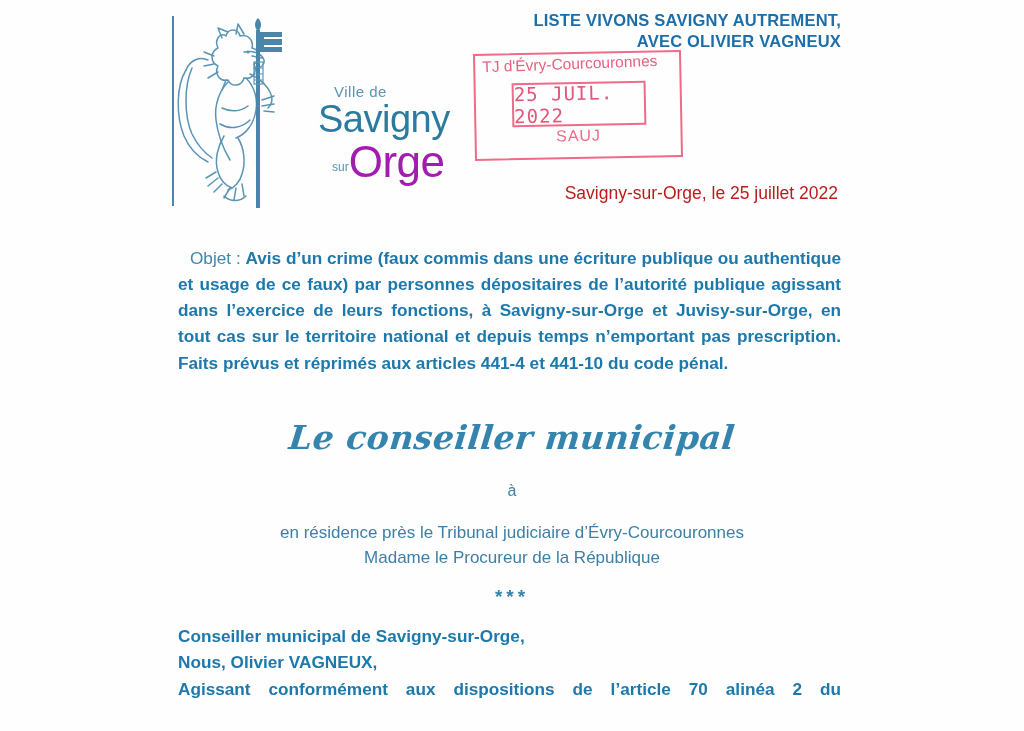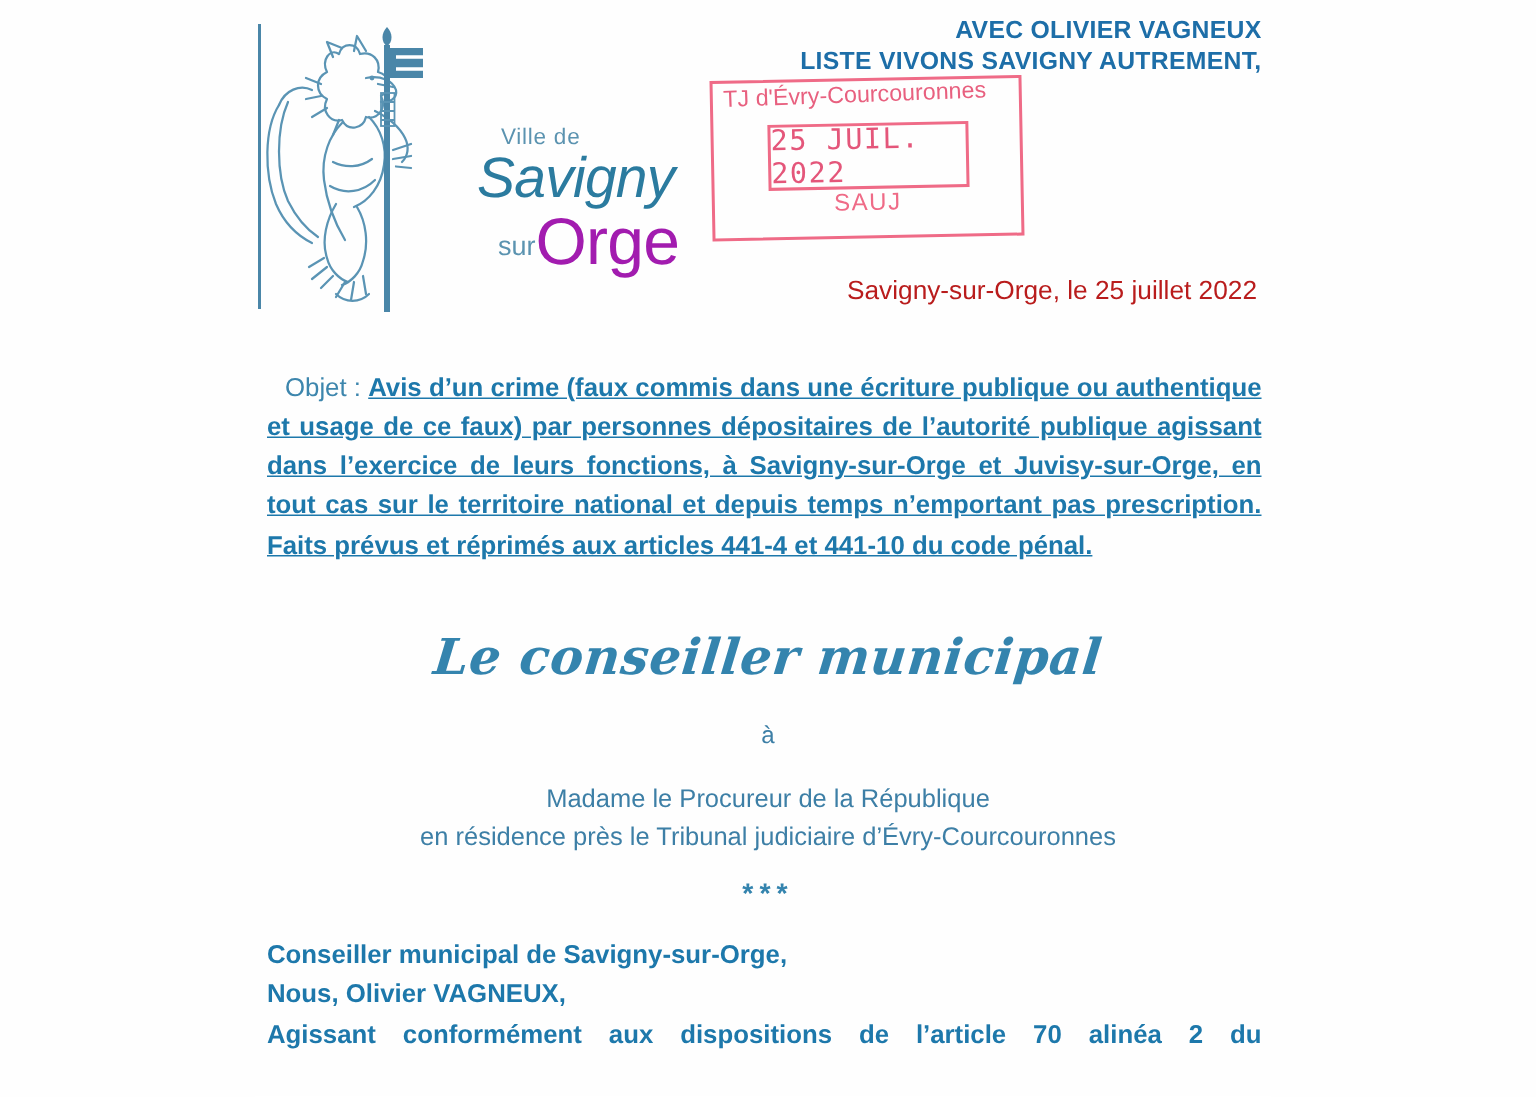--- a/index.html
+++ b/index.html
@@ -59,29 +59,28 @@
     margin-left: 16px;
     font-weight: 400;
   }
   .wm-savigny {
     font-size: 38px;
     font-weight: 400;
     letter-spacing: -0.5px;
     color: #2b7b9f;
     margin-top: 1px;
     font-stretch: condensed;
-    font-style: italic;
   }
   .wm-sur-orge {
     margin-top: 2px;
     margin-left: 14px;
     white-space: nowrap;
   }
   .wm-sur {
-    font-size: 18px;
+    font-size: 12px;
     color: #5b93b0;
     vertical-align: 6px;
   }
   .wm-orge {
     font-size: 44px;
     color: #a21caf;
     letter-spacing: -0.5px;
   }
 
   
@@ -175,21 +174,20 @@
     line-height: 1.52;
     color: #1d78ab;
   }
   .objet .lead {
     font-weight: 400;
     color: #3d86ad;
     margin-left: 12px;
   }
   .objet .body {
     font-weight: bold;
-    text-decoration: underline;
   }
 
   
   .script-line {
     position: absolute;
     left: 0;
     right: 0;
     top: 418px;
     text-align: center;
     font-family: "DejaVu Serif", serif;
@@ -315,22 +313,22 @@
     <div class="wordmark">
       <div class="wm-ville">Ville de</div>
       <div class="wm-savigny">Savigny</div>
       <div class="wm-sur-orge">
         <span class="wm-sur">sur</span><span class="wm-orge">Orge</span>
       </div>
     </div>
   </div>
 
   <div class="party-header">
+    <div>LISTE VIVONS SAVIGNY AUTREMENT,</div>
     <div>AVEC OLIVIER VAGNEUX</div>
-    <div>LISTE VIVONS SAVIGNY AUTREMENT,</div>
   </div>
 
   <div class="stamp">
     <div class="stamp-outer"></div>
     <div class="stamp-title">TJ d'Évry-Courcouronnes</div>
     <div class="stamp-inner">
       <div class="stamp-date">25 JUIL. 2022</div>
     </div>
     <div class="stamp-sauj">SAUJ</div>
   </div>
@@ -338,22 +336,22 @@
   <div class="place-date">Savigny-sur-Orge, le 25 juillet 2022</div>
 
   <div class="objet">
     <span class="lead">Objet : </span><span class="body">Avis d’un crime (faux commis dans une écriture publique ou authentique et usage de ce faux) par personnes dépositaires de l’autorité publique agissant dans l’exercice de leurs fonctions, à Savigny-sur-Orge et Juvisy-sur-Orge, en tout cas sur le territoire national et depuis temps n’emportant pas prescription. Faits prévus et réprimés aux articles 441-4 et 441-10 du code pénal.</span>
   </div>
 
   <div class="script-line">Le conseiller municipal</div>
 
   <div class="a-line">à</div>
   <div class="recipient">
+    <div>en résidence près le Tribunal judiciaire d’Évry-Courcouronnes</div>
     <div>Madame le Procureur de la République</div>
-    <div>en résidence près le Tribunal judiciaire d’Évry-Courcouronnes</div>
   </div>
 
   <div class="asterisks">***</div>
 
   <div class="closing">
     <div>Conseiller municipal de Savigny-sur-Orge,</div>
     <div>Nous, Olivier VAGNEUX,</div>
     <div class="justified last">Agissant conformément aux dispositions de l’article 70 alinéa 2 du</div>
     <div>code de procédure pénale,</div>
   </div>

